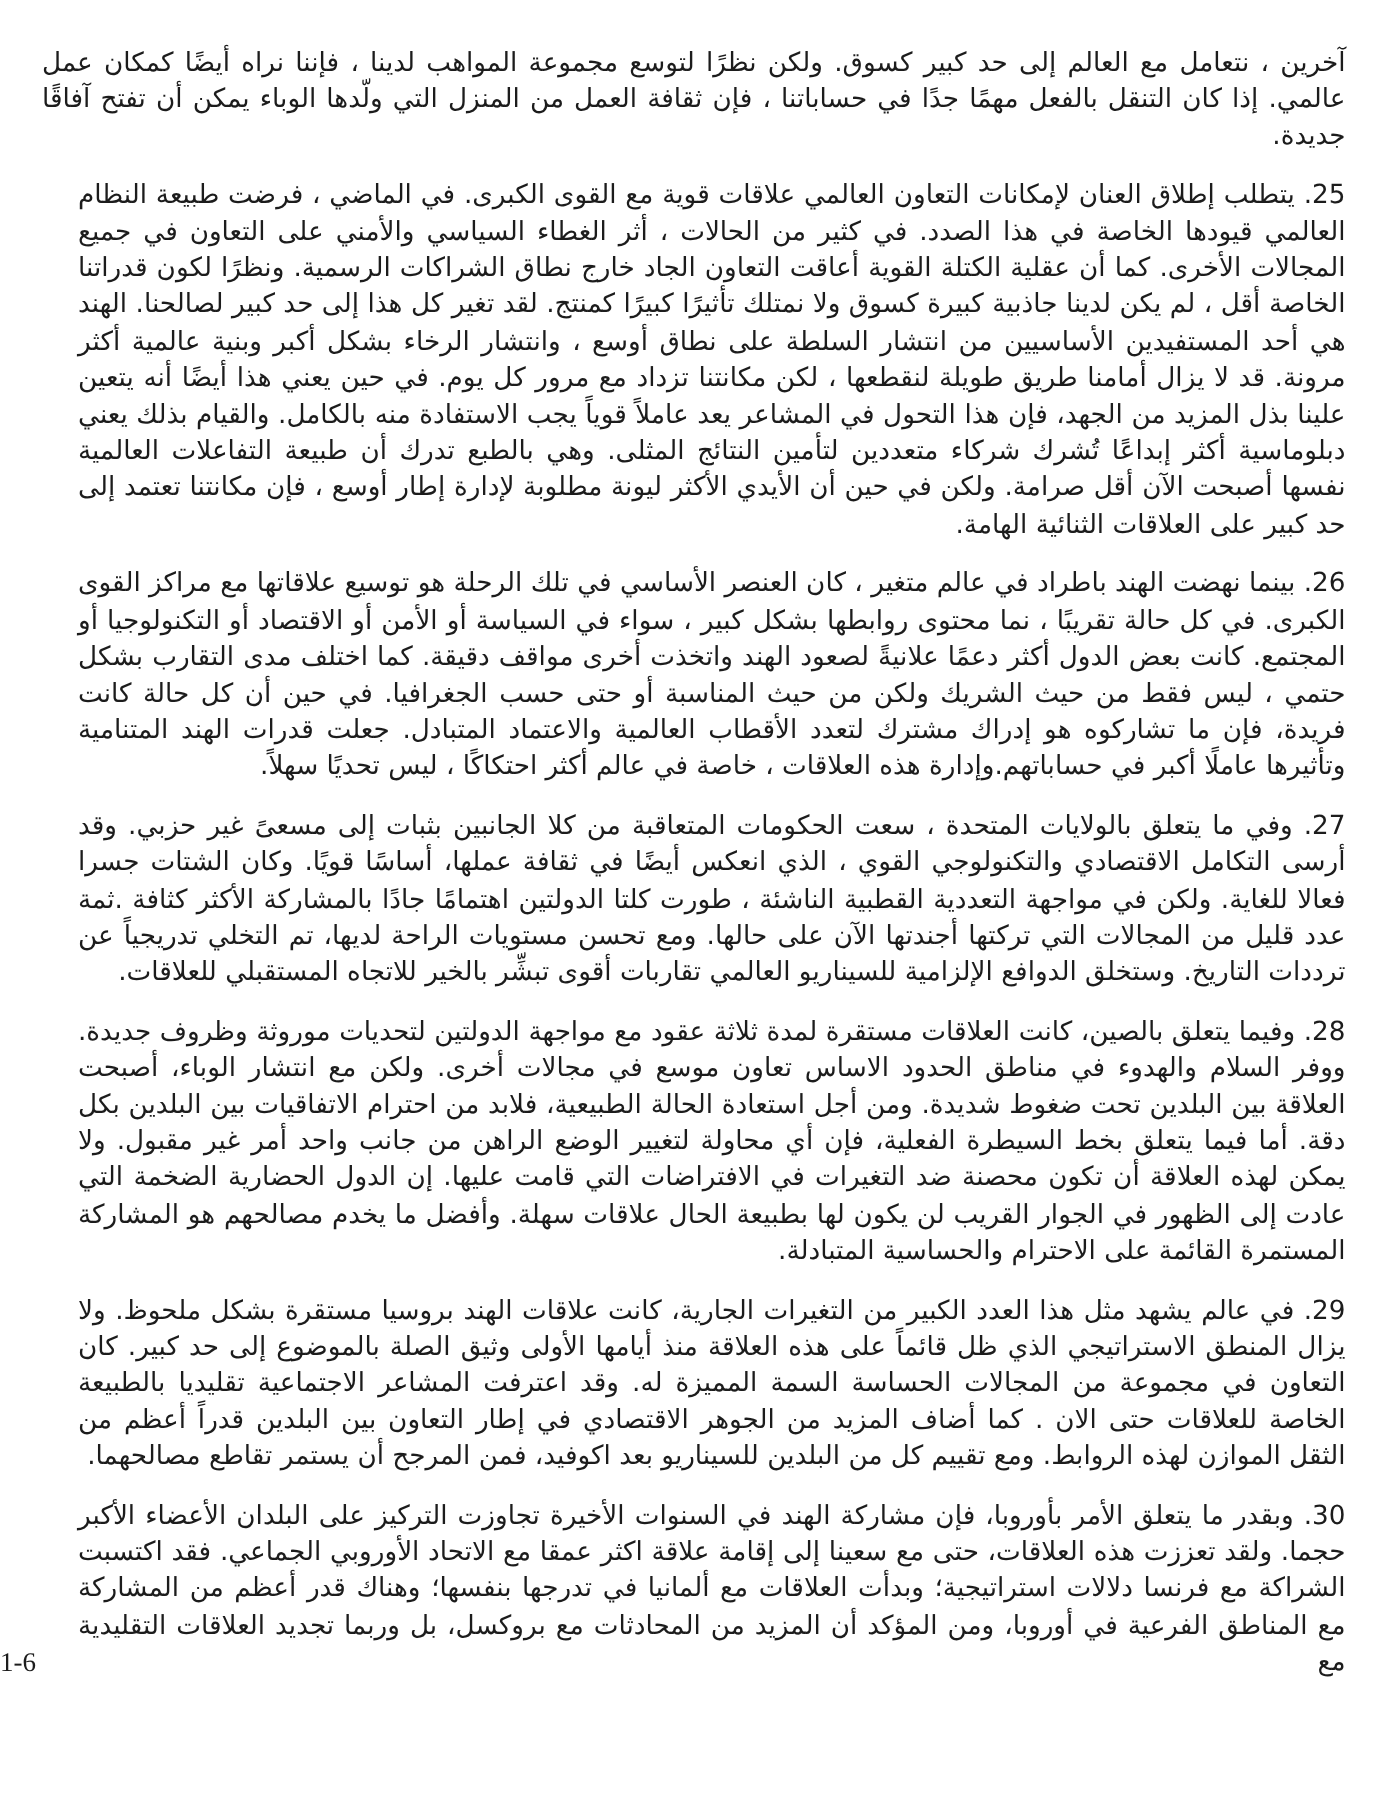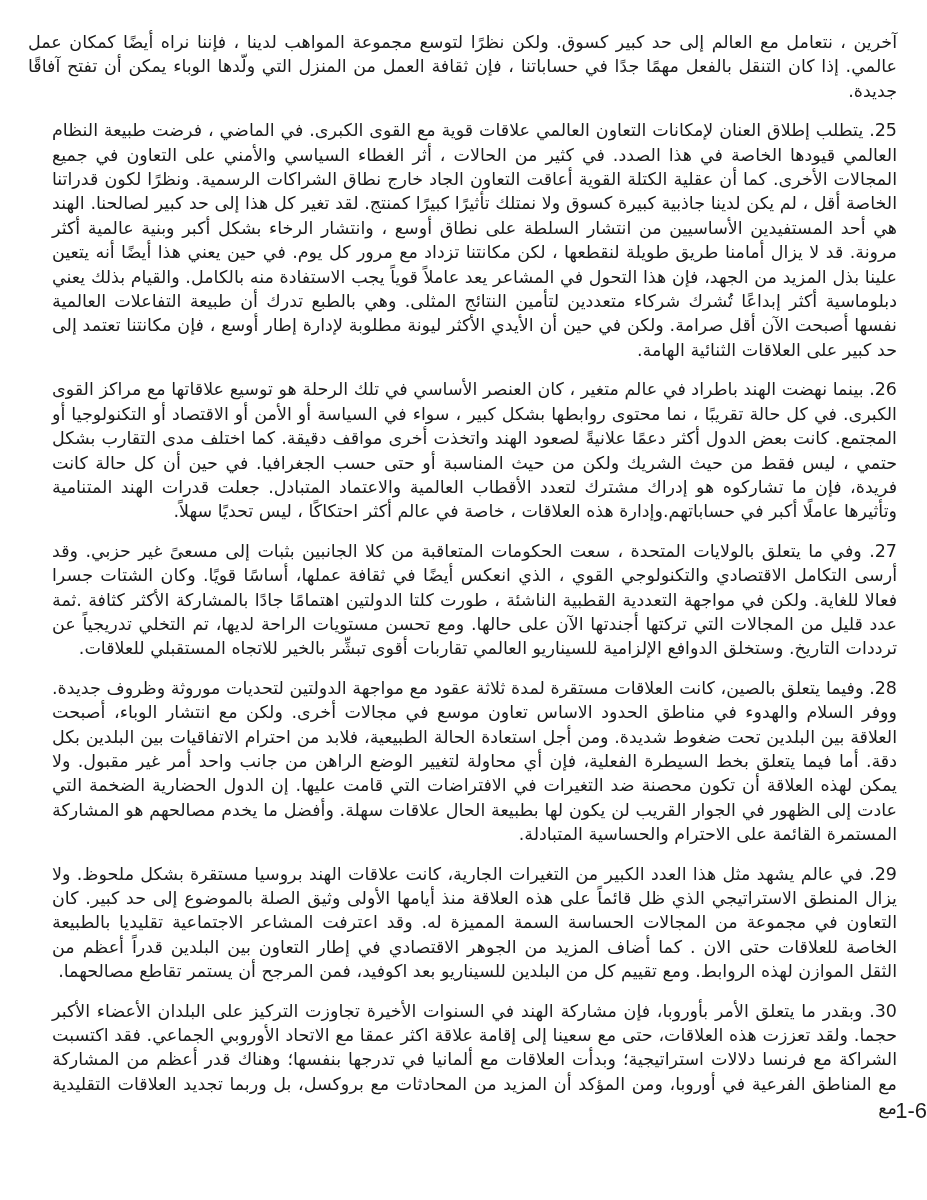--- a/index.html
+++ b/index.html
@@ -42,25 +42,25 @@
   }
   .text-block p + p {
     margin-top: 15px;
     margin-left: 24px;
   }
   .page-footer {
     position: absolute;
     top: 1098px;
     left: 0;
     width: 927px;
-    text-align: right;
+    text-align: left;
     direction: ltr;
     color: #1d1d1d;
-    font-size: 22px;
-    font-family: Liberation Sans, sans-serif;
+    font-size: 18px;
+    font-family: Liberation Serif, serif;
   }
 </style>
 </head>
 <body>
 
 <div class="page">
 
   <div class="text-block" dir="rtl">
     <p>آخرين ، نتعامل مع العالم إلى حد كبير كسوق. ولكن نظرًا لتوسع مجموعة المواهب لدينا ، فإننا نراه أيضًا كمكان عمل عالمي. إذا كان التنقل بالفعل مهمًا جدًا في حساباتنا ، فإن ثقافة العمل من المنزل التي ولّدها الوباء يمكن أن تفتح آفاقًا جديدة.</p>
     <p>25. يتطلب إطلاق العنان لإمكانات التعاون العالمي علاقات قوية مع القوى الكبرى. في الماضي ، فرضت طبيعة النظام العالمي قيودها الخاصة في هذا الصدد. في كثير من الحالات ، أثر الغطاء السياسي والأمني على التعاون في جميع المجالات الأخرى. كما أن عقلية الكتلة القوية أعاقت التعاون الجاد خارج نطاق الشراكات الرسمية. ونظرًا لكون قدراتنا الخاصة أقل ، لم يكن لدينا جاذبية كبيرة كسوق ولا نمتلك تأثيرًا كبيرًا كمنتج. لقد تغير كل هذا إلى حد كبير لصالحنا. الهند هي أحد المستفيدين الأساسيين من انتشار السلطة على نطاق أوسع ، وانتشار الرخاء بشكل أكبر وبنية عالمية أكثر مرونة. قد لا يزال أمامنا طريق طويلة لنقطعها ، لكن مكانتنا تزداد مع مرور كل يوم. في حين يعني هذا أيضًا أنه يتعين علينا بذل المزيد من الجهد،  فإن هذا التحول في المشاعر يعد عاملاً قوياً يجب الاستفادة منه بالكامل. والقيام بذلك يعني دبلوماسية أكثر إبداعًا تُشرك شركاء متعددين لتأمين النتائج المثلى. وهي  بالطبع  تدرك أن طبيعة التفاعلات العالمية نفسها أصبحت الآن أقل صرامة. ولكن في حين أن الأيدي الأكثر ليونة مطلوبة لإدارة إطار أوسع ، فإن مكانتنا تعتمد إلى حد كبير على العلاقات الثنائية الهامة.</p>

